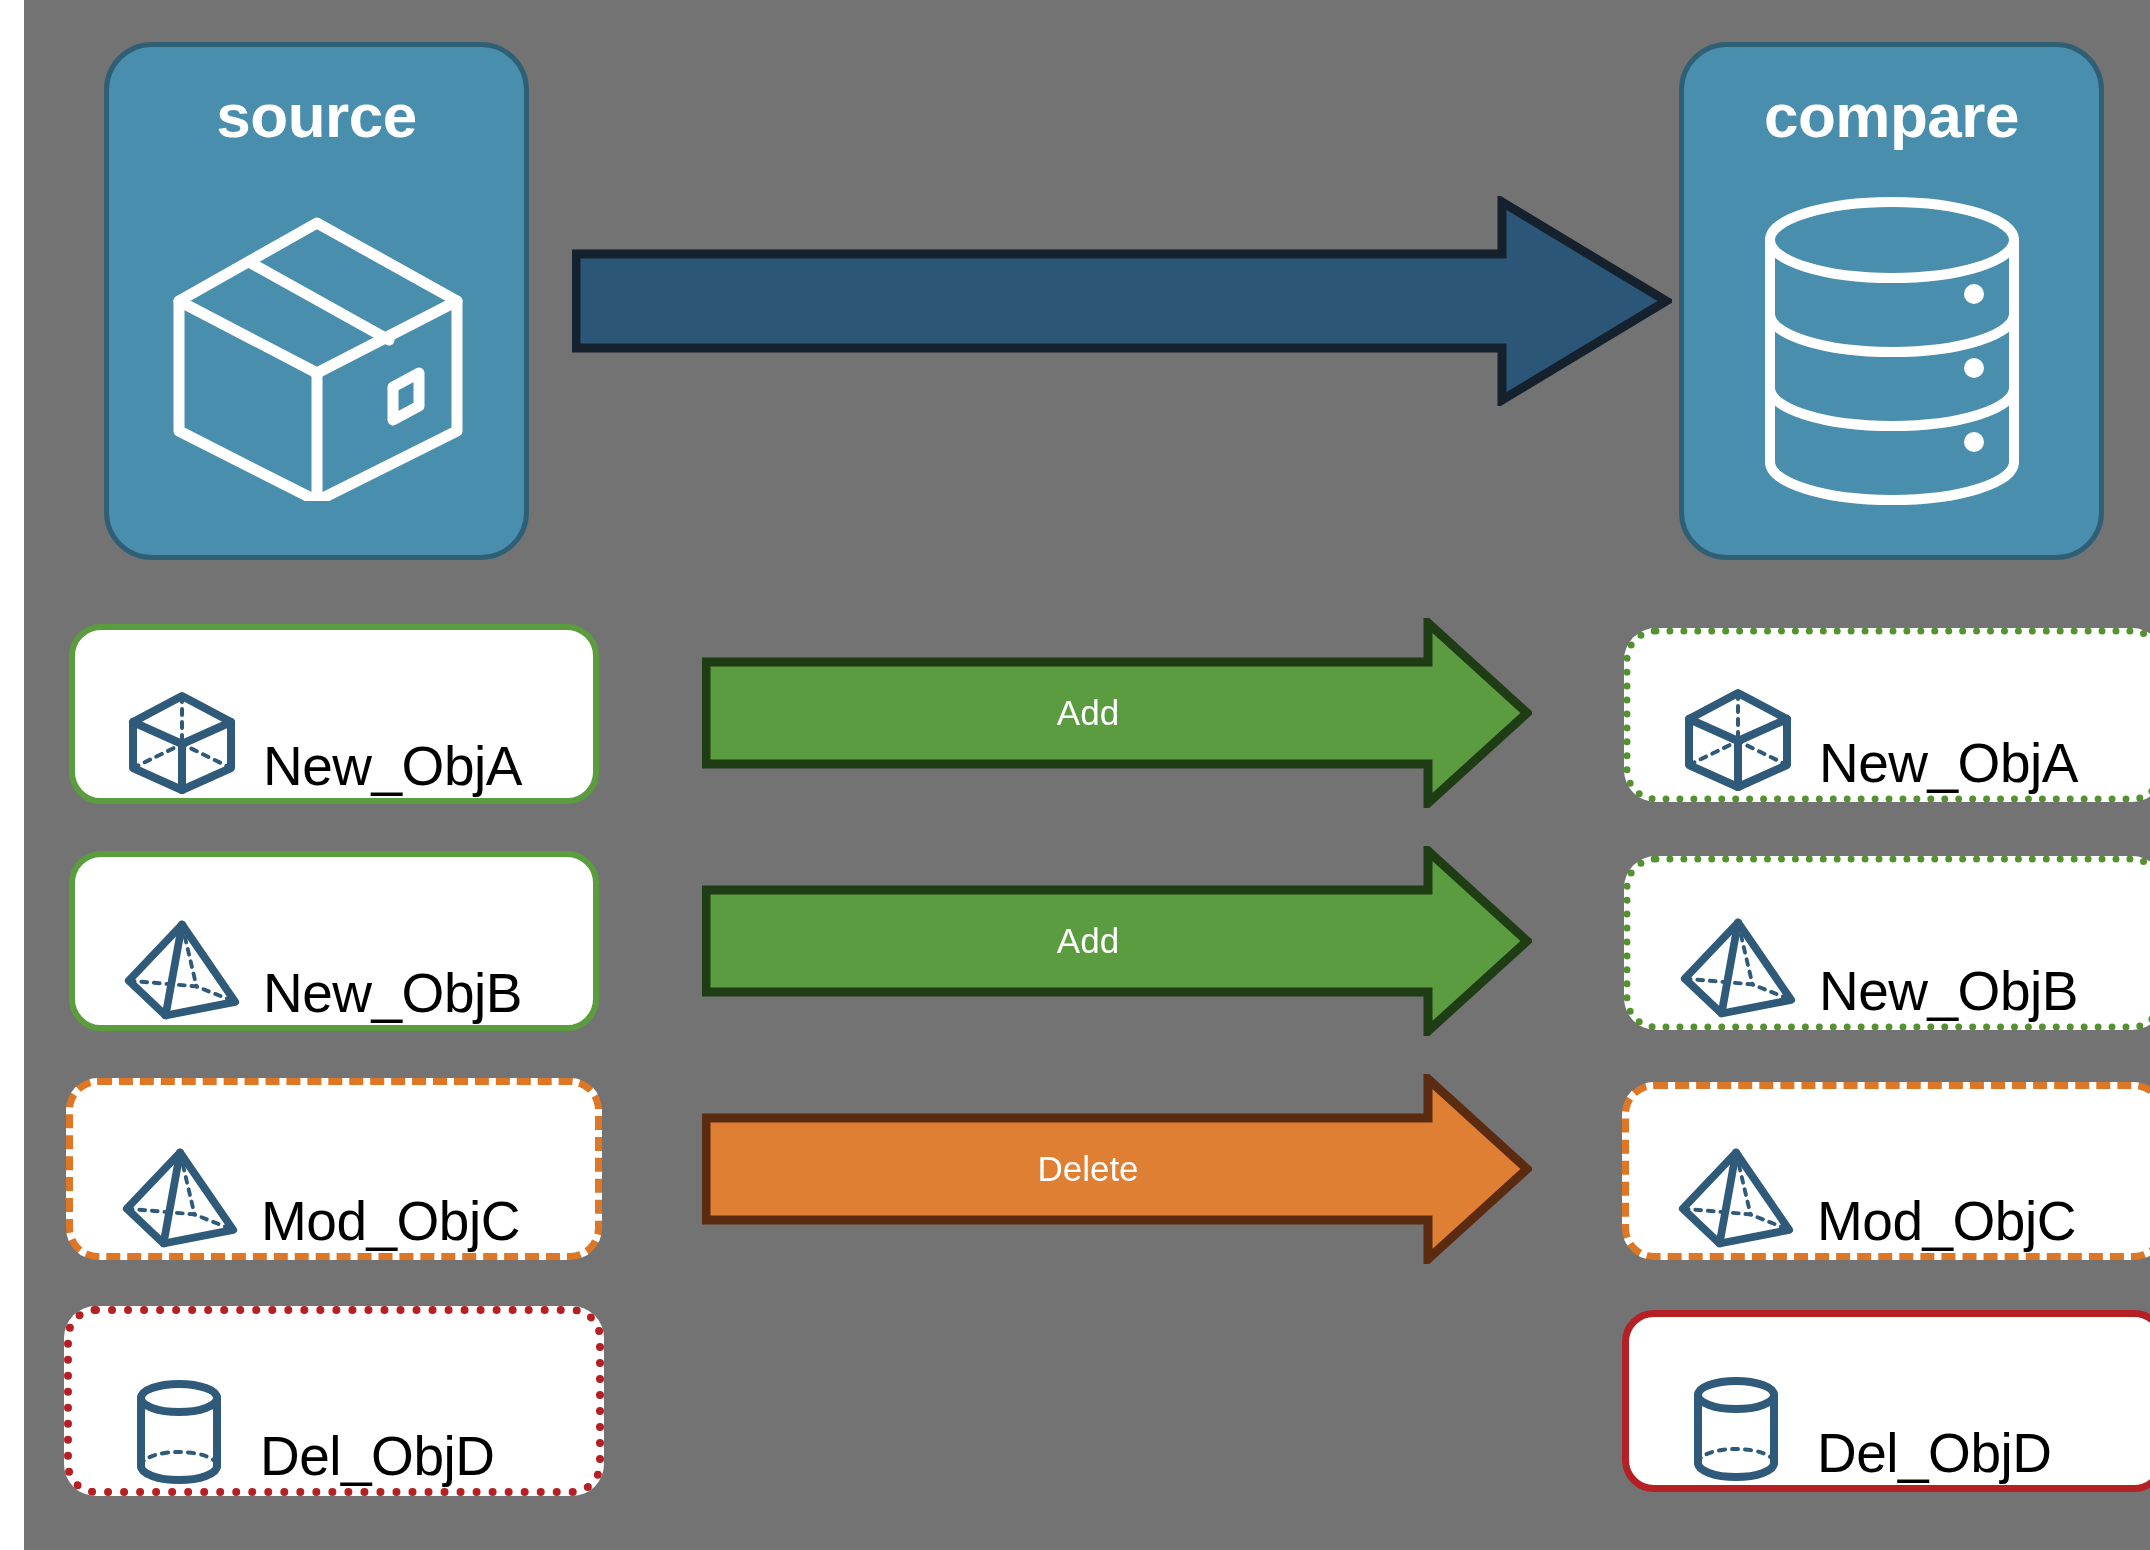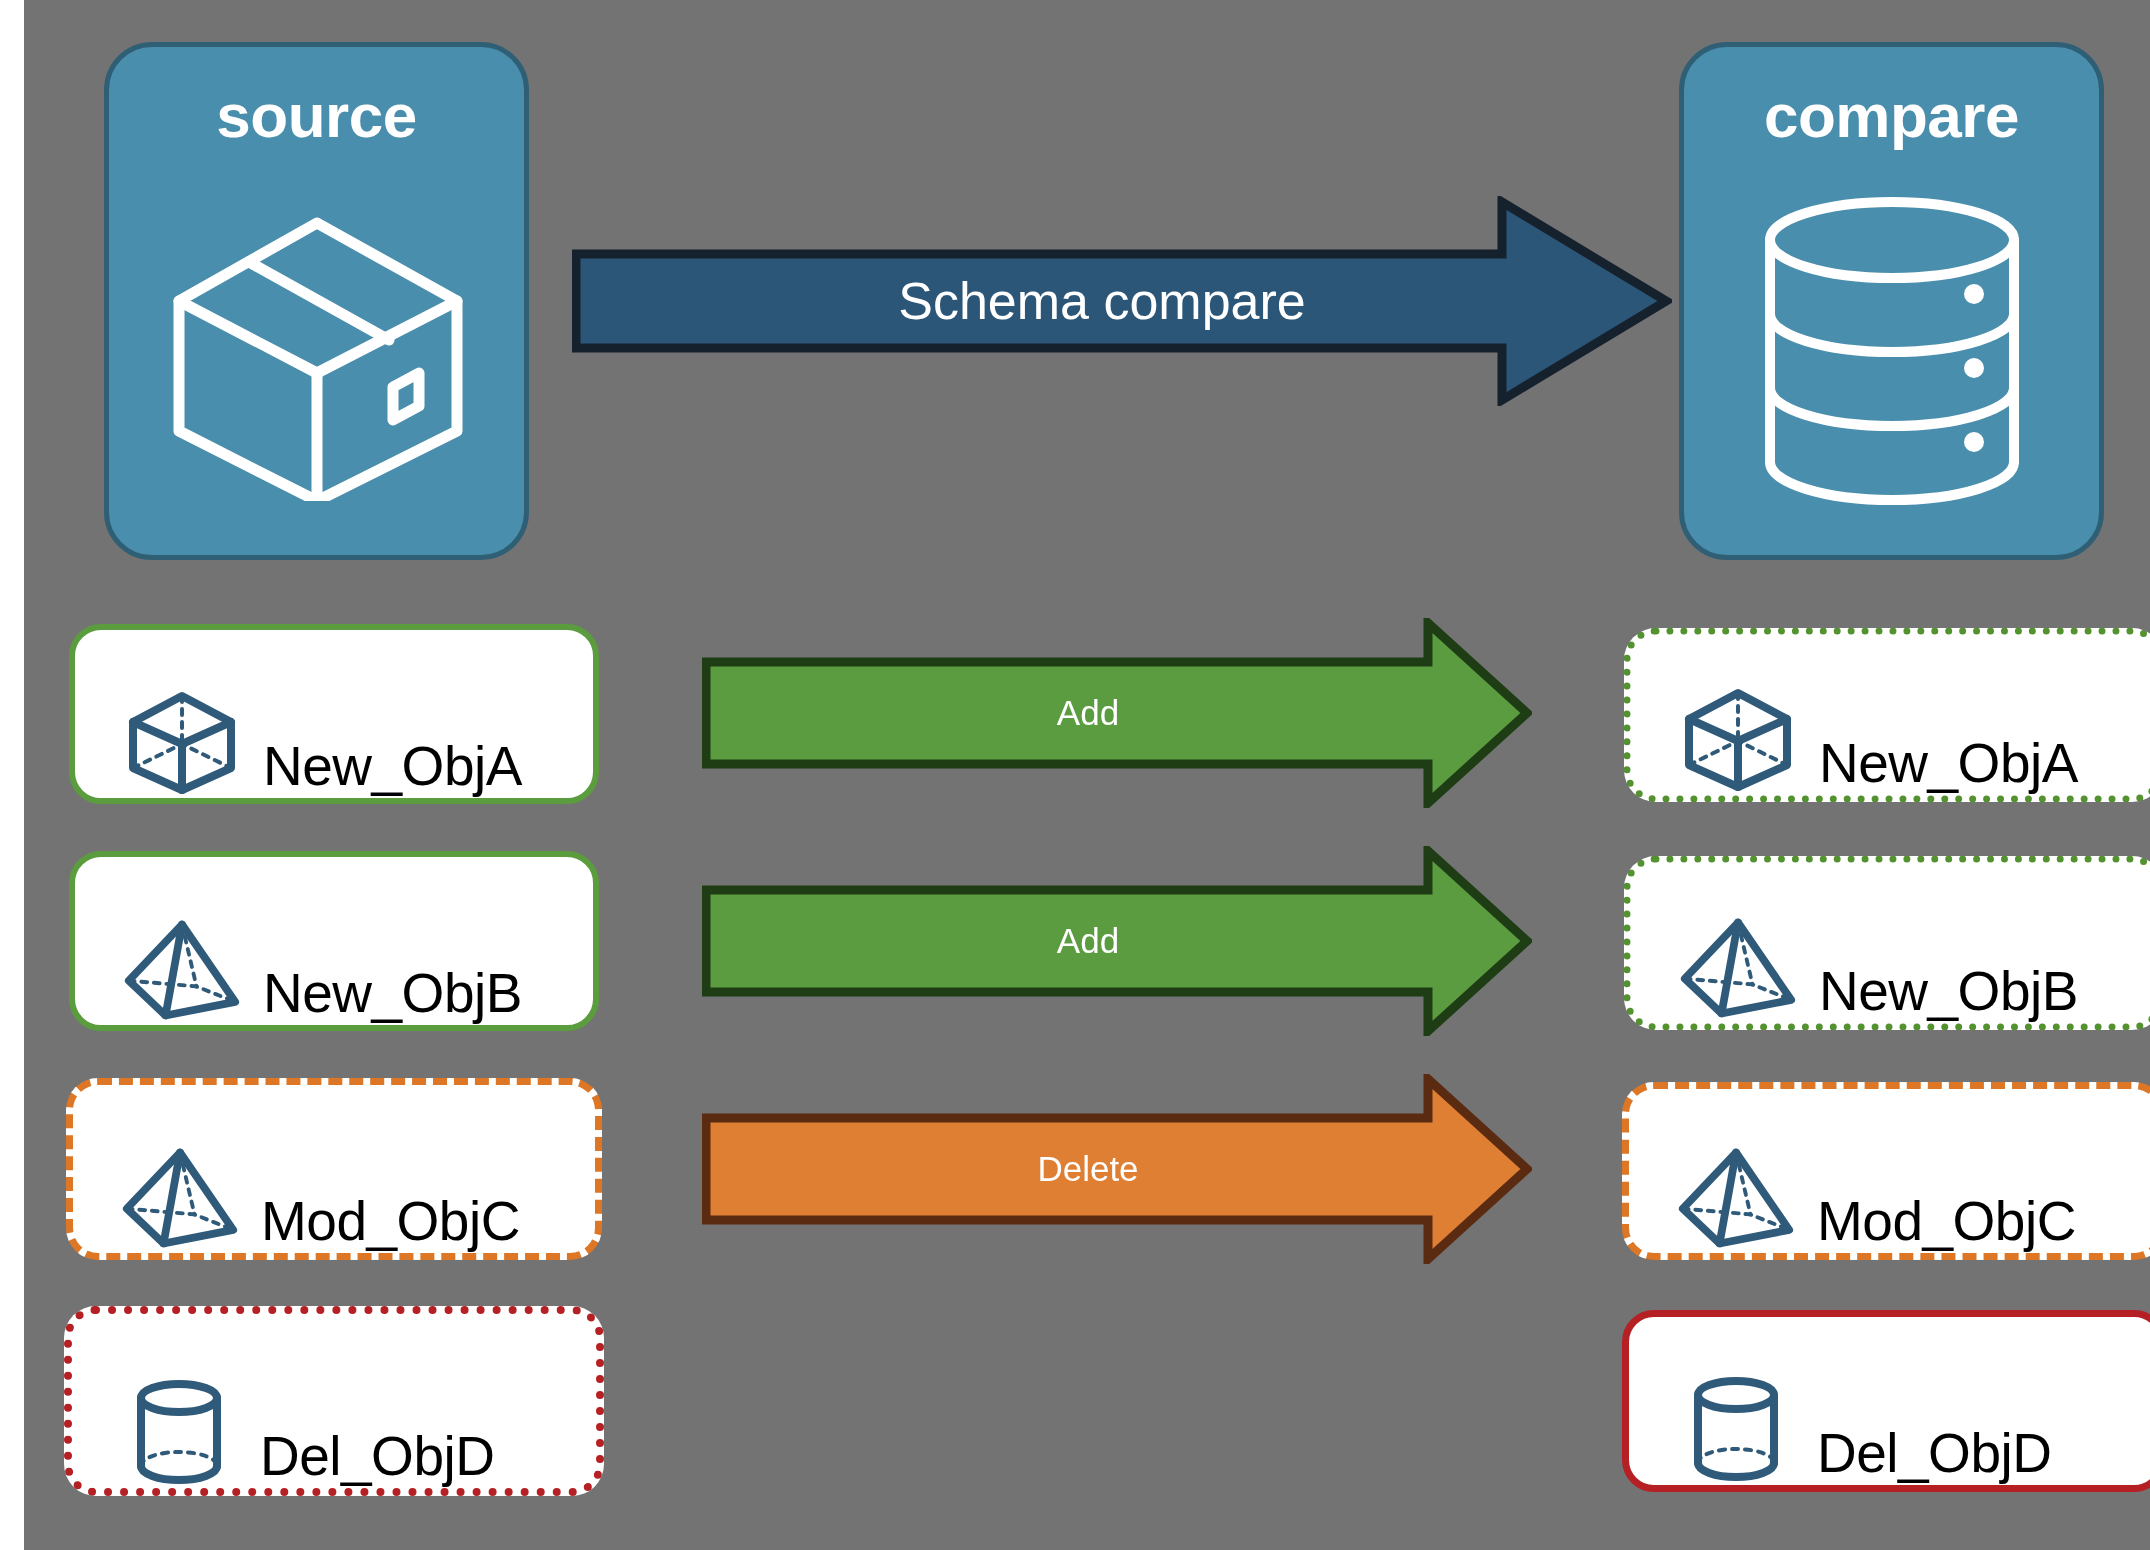--- a/index.html
+++ b/index.html
@@ -138,21 +138,20 @@
           <path d="M236 186 L262 172 L262 205 L236 219 Z"></path>
         </g>
       </svg>
     </div>
   </div>
 
   <div class="big-arrow" style="left:548px; top:196px; width:1100px; height:210px;">
     <svg viewBox="0 0 1100 210" preserveAspectRatio="none">
       <polygon points="4,58 930,58 930,6 1094,105 930,204 930,152 4,152" fill="#2b5678" stroke="#16212e" stroke-width="9" stroke-linejoin="miter"></polygon>
     </svg>
-    <span class="big-arrow-label">Schema compare</span>
   </div>
 
   <div class="endpoint" style="left:1655px; top:42px; width:425px; height:518px;">
     <div class="endpoint-title">compare</div>
     <div class="endpoint-art">
       <svg width="300" height="310" viewBox="0 0 300 310">
         <g fill="none" stroke="#ffffff" stroke-width="10" stroke-linejoin="round" stroke-linecap="round">
           <ellipse cx="150" cy="44" rx="122" ry="38"></ellipse>
           <path d="M28 44 L28 266"></path>
           <path d="M272 44 L272 266"></path>

